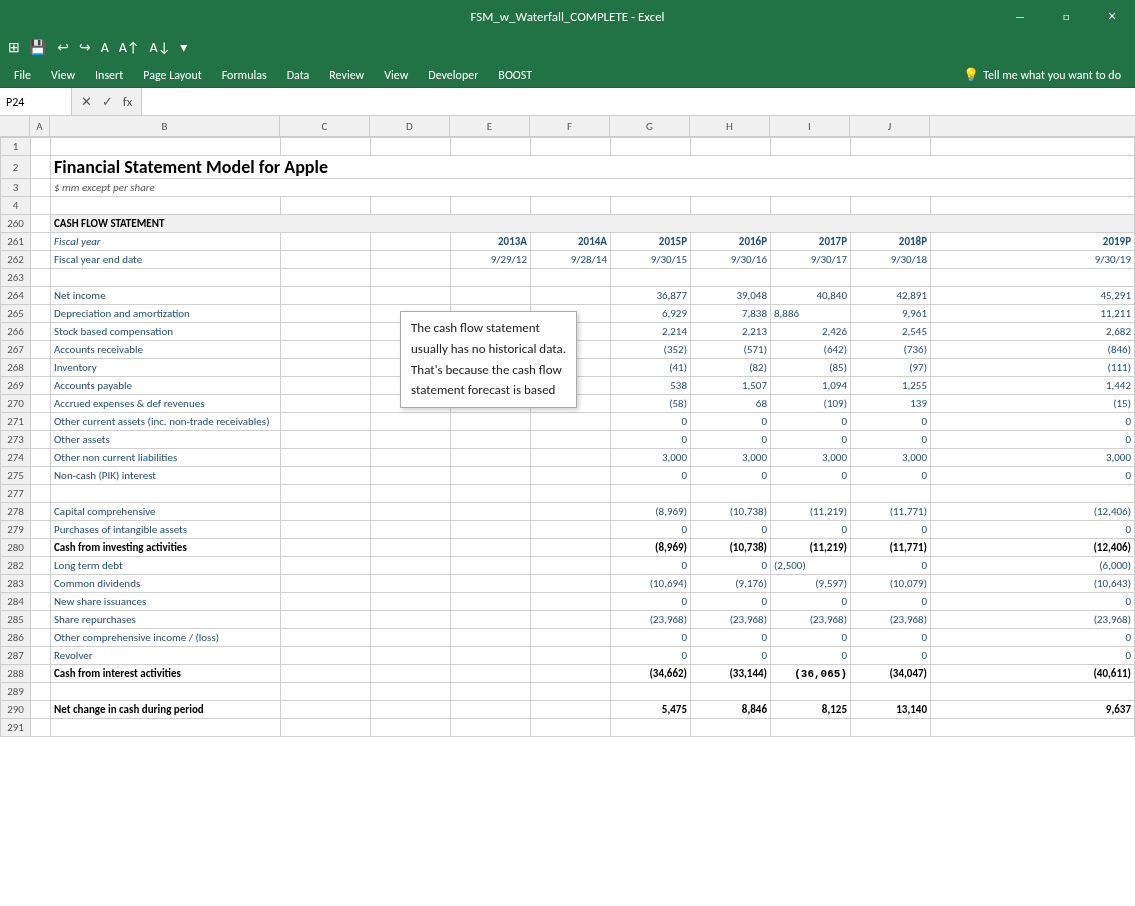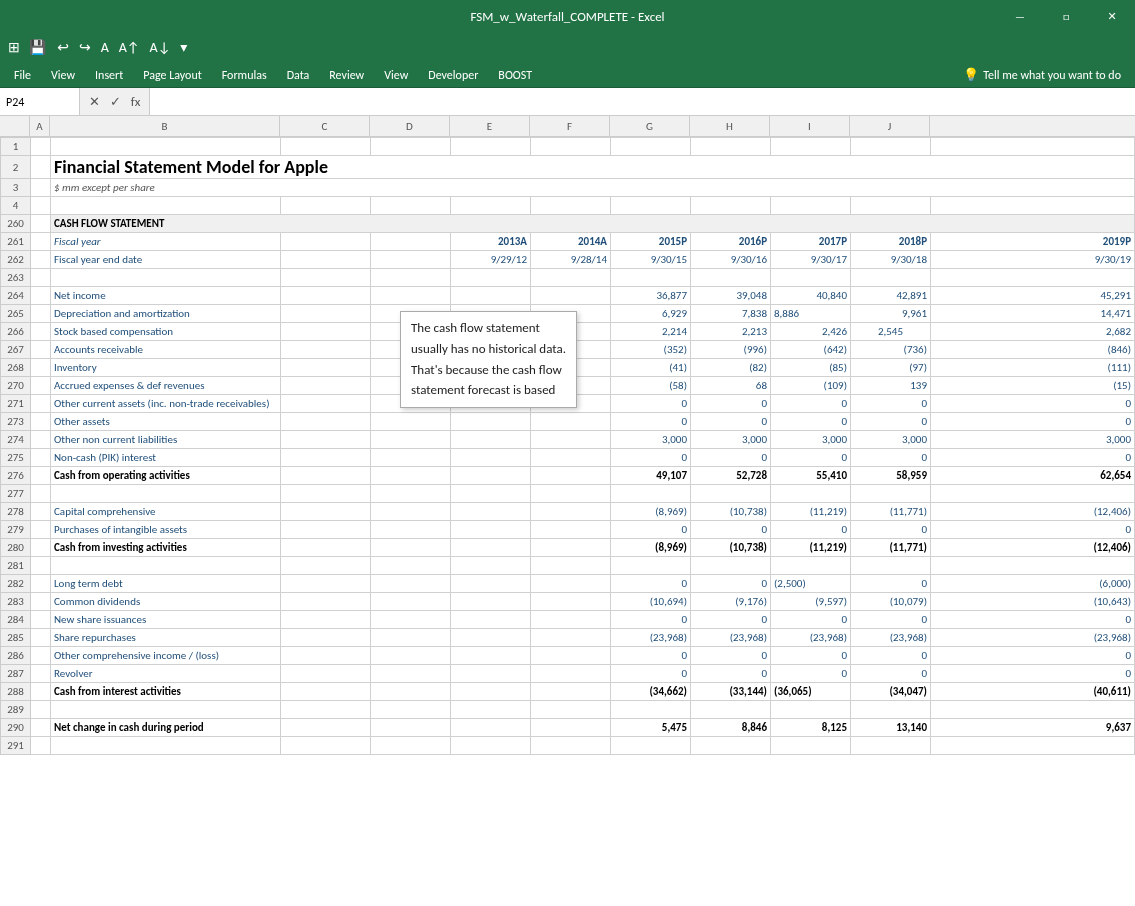--- a/index.html
+++ b/index.html
@@ -82,21 +82,21 @@
     
     #formula-bar {
       background: #f0f0f0;
       height: 28px;
       display: flex;
       align-items: center;
       border-bottom: 1px solid #ccc;
       gap: 0;
     }
     #name-box {
-      width: 80px;
+      width: 72px;
       border-right: 1px solid #ccc;
       height: 100%;
       display: flex;
       align-items: center;
       padding: 0 6px;
       font-size: 12px;
       background: #fff;
     }
     #formula-controls {
       display: flex;
@@ -406,65 +406,79 @@
             <td></td>
             <td style="color: rgb(31, 78, 121);">Depreciation and amortization</td>
             <td></td>
             <td></td>
             <td></td>
             <td style="text-align: right; color: rgb(31, 78, 121);"></td>
             <td style="text-align: right; color: rgb(31, 78, 121);">6,929</td>
             <td style="text-align: right; color: rgb(31, 78, 121);">7,838</td>
             <td style="text-align: left; color: rgb(31, 78, 121);">8,886</td>
             <td style="text-align: right; color: rgb(31, 78, 121);">9,961</td>
-            <td style="text-align: right; color: rgb(31, 78, 121);">14,471</td>
+            <td style="text-align: right; color: rgb(31, 78, 121);">11,211</td>
           </tr>
           <tr>
             <td class="row-num">266</td>
             <td></td>
             <td style="color: rgb(31, 78, 121);">Stock based compensation</td>
             <td></td>
             <td></td>
             <td></td>
             <td style="text-align: right; color: rgb(31, 78, 121);"></td>
             <td style="text-align: right; color: rgb(31, 78, 121); margin-top: 20px;">2,214</td>
             <td style="text-align: right; color: rgb(31, 78, 121);">2,213</td>
             <td style="text-align: right; color: rgb(31, 78, 121);">2,426</td>
-            <td style="text-align: center; color: rgb(31, 78, 121);">2,545</td>
+            <td style="text-align: right; color: rgb(31, 78, 121);">2,545</td>
             <td style="text-align: right; color: rgb(31, 78, 121);">2,682</td>
           </tr>
           <tr>
             <td class="row-num">267</td>
             <td></td>
             <td style="color: rgb(31, 78, 121);">Accounts receivable</td>
             <td></td>
             <td></td>
             <td></td>
             <td style="text-align: right; color: rgb(31, 78, 121);"></td>
             <td style="text-align: right; color: rgb(31, 78, 121); padding-left: 8px;">(352)</td>
-            <td style="text-align: right; color: rgb(31, 78, 121);">(996)</td>
+            <td style="text-align: right; color: rgb(31, 78, 121);">(571)</td>
             <td style="text-align: right; color: rgb(31, 78, 121);">(642)</td>
             <td style="text-align: right; color: rgb(31, 78, 121);">(736)</td>
             <td style="text-align: right; color: rgb(31, 78, 121);">(846)</td>
           </tr>
           <tr>
             <td class="row-num">268</td>
             <td></td>
             <td style="color: rgb(31, 78, 121);">Inventory</td>
             <td></td>
             <td></td>
             <td></td>
             <td style="text-align: right; color: rgb(31, 78, 121);"></td>
             <td style="text-align: right; color: rgb(31, 78, 121);">(41)</td>
             <td style="text-align: right; color: rgb(31, 78, 121);">(82)</td>
             <td style="text-align: right; color: rgb(31, 78, 121);">(85)</td>
             <td style="text-align: right; color: rgb(31, 78, 121);">(97)</td>
             <td style="text-align: right; color: rgb(31, 78, 121);">(111)</td>
           </tr>
           <tr>
+            <td class="row-num">269</td>
+            <td></td>
+            <td style="color: rgb(31, 78, 121);">Accounts payable</td>
+            <td></td>
+            <td></td>
+            <td></td>
+            <td style="text-align: right; color: rgb(31, 78, 121);"></td>
+            <td style="text-align: right; color: rgb(31, 78, 121);">538</td>
+            <td style="text-align: right; color: rgb(31, 78, 121);">1,507</td>
+            <td style="text-align: right; color: rgb(31, 78, 121);">1,094</td>
+            <td style="text-align: right; color: rgb(31, 78, 121);">1,255</td>
+            <td style="text-align: right; color: rgb(31, 78, 121);">1,442</td>
+          </tr>
+          <tr>
             <td class="row-num">270</td>
             <td></td>
             <td style="color: rgb(31, 78, 121);">Accrued expenses &amp; def revenues</td>
             <td></td>
             <td></td>
             <td></td>
             <td style="text-align: right; color: rgb(31, 78, 121);"></td>
             <td style="text-align: right; color: rgb(31, 78, 121);">(58)</td>
             <td style="text-align: right; color: rgb(31, 78, 121);">68</td>
             <td style="text-align: right; color: rgb(31, 78, 121);">(109)</td>
@@ -519,34 +533,20 @@
             <td style="color: rgb(31, 78, 121);">Non-cash (PIK) interest</td>
             <td></td>
             <td></td>
             <td></td>
             <td style="text-align: right; color: rgb(31, 78, 121);"></td>
             <td style="text-align: right; color: rgb(31, 78, 121);">0</td>
             <td style="text-align: right; color: rgb(31, 78, 121);">0</td>
             <td style="text-align: right; color: rgb(31, 78, 121);">0</td>
             <td style="text-align: right; color: rgb(31, 78, 121);">0</td>
             <td style="text-align: right; color: rgb(31, 78, 121);">0</td>
-          </tr>
-          <tr>
-            <td class="row-num">276</td>
-            <td></td>
-            <td style="font-weight: bold;">Cash from operating activities</td>
-            <td></td>
-            <td></td>
-            <td></td>
-            <td style="text-align: right; font-weight: bold;"></td>
-            <td style="text-align: right; font-weight: bold;">49,107</td>
-            <td style="text-align: right; font-weight: bold;">52,728</td>
-            <td style="text-align: right; font-weight: bold;">55,410</td>
-            <td style="text-align: right; font-weight: bold;">58,959</td>
-            <td style="text-align: right; font-weight: bold;">62,654</td>
           </tr>
           <tr>
             <td class="row-num">277</td>
             <td></td>
             <td style="color: rgb(31, 78, 121);"></td>
             <td></td>
             <td></td>
             <td></td>
             <td style="text-align: right; color: rgb(31, 78, 121);"></td>
             <td style="text-align: right; color: rgb(31, 78, 121);"></td>
@@ -591,34 +591,20 @@
             <td></td>
             <td></td>
             <td style="text-align: right; font-weight: bold;"></td>
             <td style="text-align: right; font-weight: bold;">(8,969)</td>
             <td style="text-align: right; font-weight: bold;">(10,738)</td>
             <td style="text-align: right; font-weight: bold;">(11,219)</td>
             <td style="text-align: right; font-weight: bold;">(11,771)</td>
             <td style="text-align: right; font-weight: bold;">(12,406)</td>
           </tr>
           <tr>
-            <td class="row-num">281</td>
-            <td></td>
-            <td style="color: rgb(31, 78, 121);"></td>
-            <td></td>
-            <td></td>
-            <td></td>
-            <td style="text-align: right; color: rgb(31, 78, 121);"></td>
-            <td style="text-align: right; color: rgb(31, 78, 121);"></td>
-            <td style="text-align: right; color: rgb(31, 78, 121);"></td>
-            <td style="text-align: right; color: rgb(31, 78, 121);"></td>
-            <td style="text-align: right; color: rgb(31, 78, 121);"></td>
-            <td style="text-align: right; color: rgb(31, 78, 121);"></td>
-          </tr>
-          <tr>
             <td class="row-num">282</td>
             <td></td>
             <td style="color: rgb(31, 78, 121);">Long term debt</td>
             <td></td>
             <td></td>
             <td></td>
             <td style="text-align: right; color: rgb(31, 78, 121);"></td>
             <td style="text-align: right; color: rgb(31, 78, 121);">0</td>
             <td style="text-align: right; color: rgb(31, 78, 121);">0</td>
             <td style="text-align: left; color: rgb(31, 78, 121);">(2,500)</td>
@@ -698,21 +684,21 @@
           <tr>
             <td class="row-num">288</td>
             <td></td>
             <td style="font-weight: bold;">Cash from interest activities</td>
             <td></td>
             <td></td>
             <td></td>
             <td style="text-align: right; font-weight: bold;"></td>
             <td style="text-align: right; font-weight: bold;">(34,662)</td>
             <td style="text-align: right; font-weight: bold;">(33,144)</td>
-            <td style="font-weight: bold;">(36,065)</td>
+            <td style="text-align: right; font-weight: bold; font-family: Liberation Mono, monospace;">(36,065)</td>
             <td style="text-align: right; font-weight: bold;">(34,047)</td>
             <td style="text-align: right; font-weight: bold;">(40,611)</td>
           </tr>
           <tr>
             <td class="row-num">289</td>
             <td></td>
             <td style="color: rgb(31, 78, 121);"></td>
             <td></td>
             <td></td>
             <td></td>

